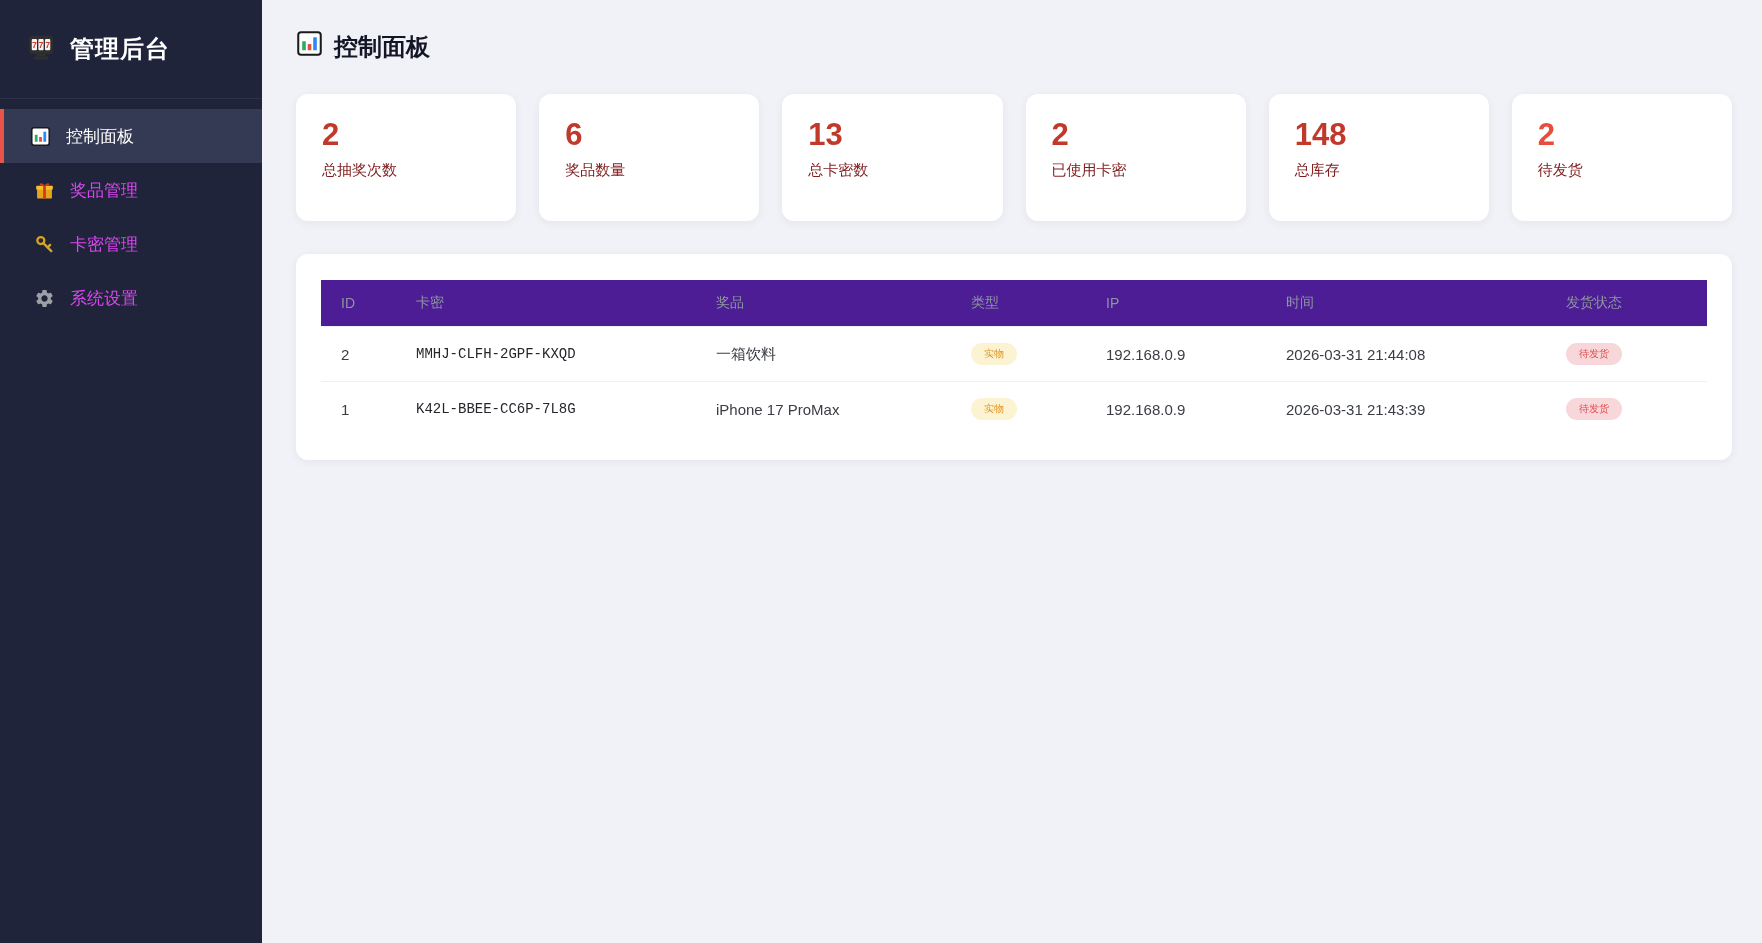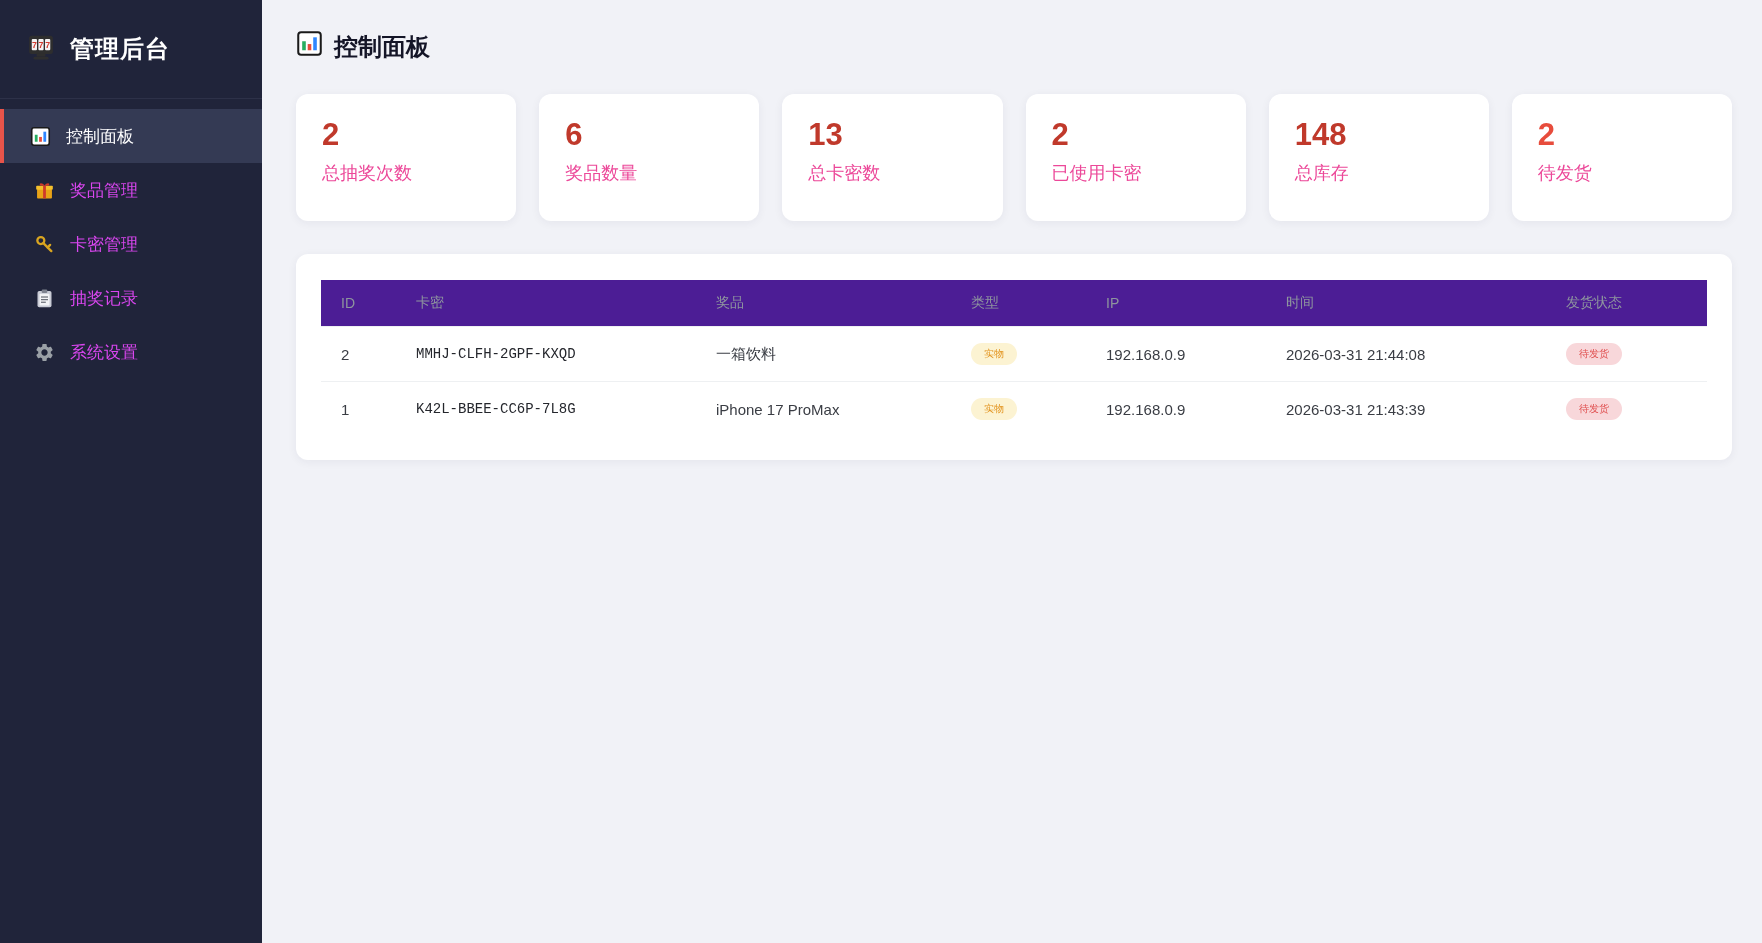--- a/index.html
+++ b/index.html
@@ -52,21 +52,21 @@
   
   .stats { display:flex; gap:23px; margin-top:31px; }
   .stat-card {
     flex:1; height:127px;
     background:#ffffff; border-radius:12px;
     box-shadow:0 2px 10px rgba(30,35,60,0.06);
     padding:24px 26px;
   }
   .stat-value { font-size:31px; font-weight:bold; color:#c0392b; line-height:1.1; }
   .stat-value.orange { color:#e74c3c; }
-  .stat-label { margin-top:9px; font-size:18px; color:#ec4899; }
+  .stat-label { margin-top:9px; font-size:15px; color:#7f1d1d; }
 
   
   .records-card {
     margin-top:33px;
     background:#ffffff; border-radius:12px;
     box-shadow:0 2px 10px rgba(30,35,60,0.06);
     padding:26px 25px 24px 25px;
   }
   .section-title {
     display:flex; align-items:center; gap:9px;
@@ -146,33 +146,20 @@
       <span class="icon">
         <svg viewBox="0 0 24 24">
           <circle cx="7.8" cy="7.5" r="4" fill="none" stroke="#d9a520" stroke-width="2.6"></circle>
           <path d="M10.7 10.4 L19.8 19.5" stroke="#d9a520" stroke-width="2.7" stroke-linecap="round"></path>
           <path d="M15.6 15.3 L18.4 12.5" stroke="#d9a520" stroke-width="2.7" stroke-linecap="round"></path>
         </svg>
       </span>
       <span>卡密管理</span>
     </div>
 
-    <div class="nav-item">
-      <span class="icon">
-        <svg viewBox="0 0 24 24">
-          <rect x="4" y="3.5" width="16" height="18.5" rx="2" fill="#c9ccd6"></rect>
-          <rect x="6.3" y="6.5" width="11.4" height="13.5" rx="1" fill="#f2f3f5"></rect>
-          <rect x="8.8" y="1.8" width="6.4" height="4" rx="1.2" fill="#7d828e"></rect>
-          <rect x="8" y="9.6" width="8" height="1.4" fill="#6b6f78"></rect>
-          <rect x="8" y="12.6" width="8" height="1.4" fill="#6b6f78"></rect>
-          <rect x="8" y="15.6" width="5.5" height="1.4" fill="#6b6f78"></rect>
-        </svg>
-      </span>
-      <span>抽奖记录</span>
-    </div>
 
     <div class="nav-item">
       <span class="icon">
         <svg viewBox="0 0 24 24" fill="#9aa0a6">
           <path d="M19.14,12.94c0.04-0.3,0.06-0.61,0.06-0.94c0-0.32-0.02-0.64-0.07-0.94l2.03-1.58c0.18-0.14,0.23-0.41,0.12-0.61 l-1.92-3.32c-0.12-0.22-0.37-0.29-0.59-0.22l-2.39,0.96c-0.5-0.38-1.03-0.7-1.62-0.94L14.4,2.81c-0.04-0.24-0.24-0.41-0.48-0.41 h-3.84c-0.24,0-0.43,0.17-0.47,0.41L9.25,5.35C8.66,5.59,8.12,5.92,7.63,6.29L5.24,5.33c-0.22-0.08-0.47,0-0.59,0.22L2.74,8.87 C2.62,9.08,2.66,9.34,2.86,9.48l2.03,1.58C4.84,11.36,4.8,11.69,4.8,12s0.02,0.64,0.07,0.94l-2.03,1.58 c-0.18,0.14-0.23,0.41-0.12,0.61l1.92,3.32c0.12,0.22,0.37,0.29,0.59,0.22l2.39-0.96c0.5,0.38,1.03,0.7,1.62,0.94l0.36,2.54 c0.05,0.24,0.24,0.41,0.48,0.41h3.84c0.24,0,0.44-0.17,0.47-0.41l0.36-2.54c0.59-0.24,1.13-0.56,1.62-0.94l2.39,0.96 c0.22,0.08,0.47,0,0.59-0.22l1.92-3.32c0.12-0.22,0.07-0.47-0.12-0.61L19.14,12.94z M12,15.6c-1.98,0-3.6-1.62-3.6-3.6 s1.62-3.6,3.6-3.6s3.6,1.62,3.6,3.6S13.98,15.6,12,15.6z"></path>
         </svg>
       </span>
       <span>系统设置</span>
     </div>
   </nav>

